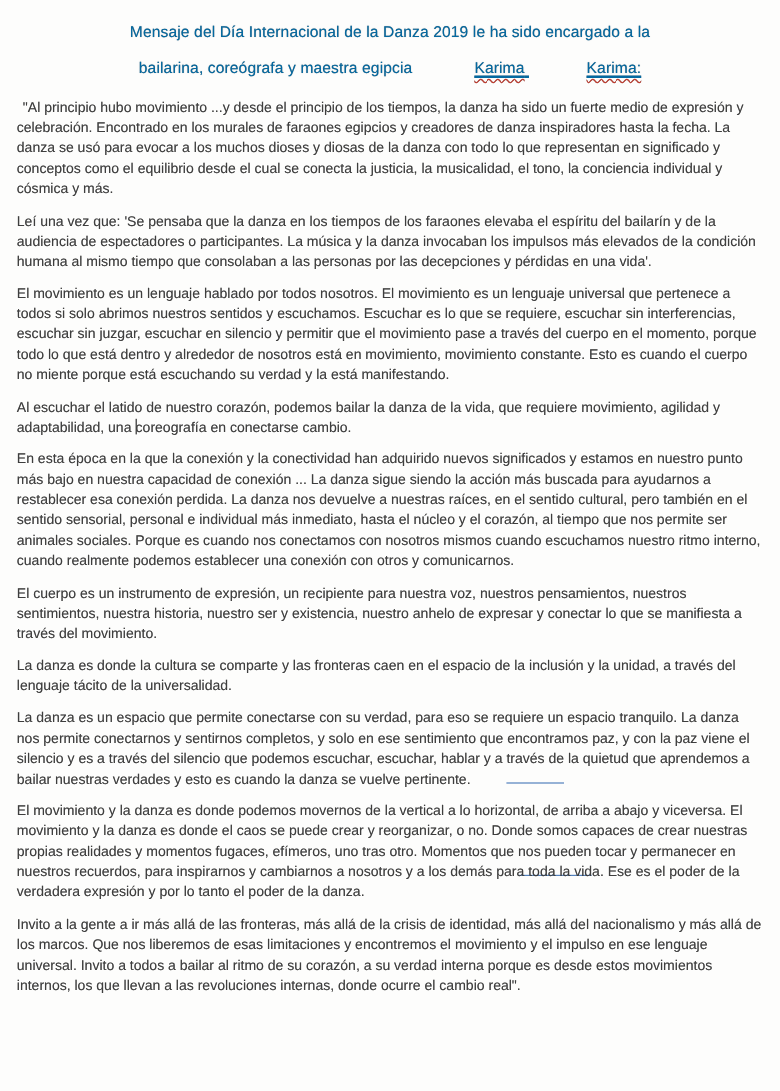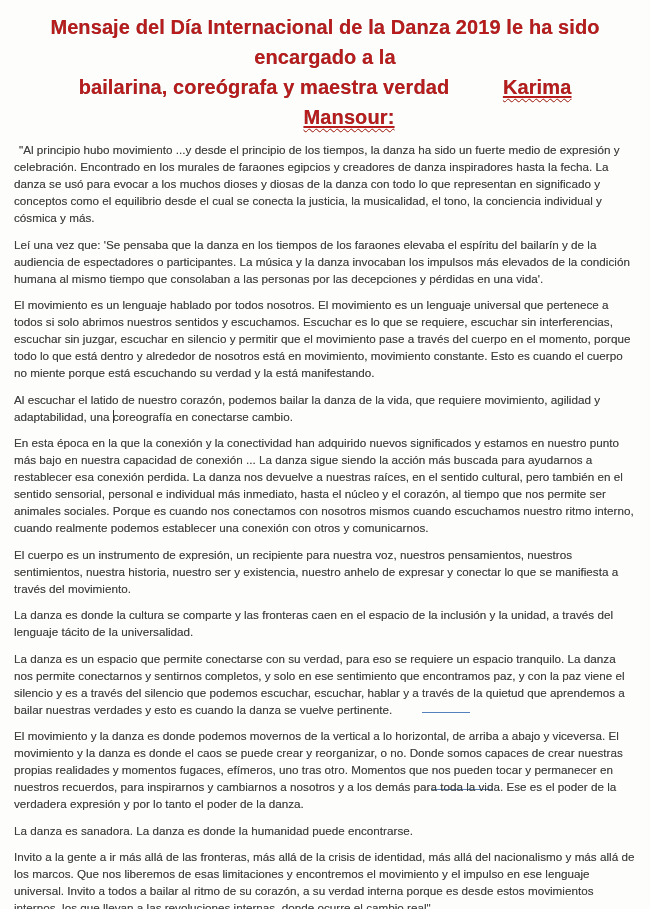--- a/index.html
+++ b/index.html
@@ -12,25 +12,25 @@
   }
   .page {
     box-sizing: border-box;
     width: 650px;
     height: 909px;
     padding: 12px 14px 0 14px;
   }
   h1.doc-title {
     margin: 0 0 9px 0;
     padding: 0 4px;
-    font-size: 20px;
-    font-weight: 700;
+    font-size: 13px;
+    font-weight: 400;
     line-height: 30px;
     text-align: center;
-    color: #b91c1c;
+    color: #0369a1;
     letter-spacing: 0.1px;
     text-shadow: 0 0 0.6px rgba(30,30,30,0.55);
   }
   .title-line { display: block; }
   .name-underline {
     text-decoration: underline;
     text-decoration-thickness: 1.5px;
     text-underline-offset: 2px;
   }
   .squiggly {
@@ -60,28 +60,27 @@
     vertical-align: -2px;
     margin-right: -1px;
   }
 </style>
 </head>
 <body>
 
 <div class="page">
   <h1 class="doc-title">
     <span class="title-line">Mensaje del Día Internacional de la Danza 2019 le ha sido encargado a la</span>
-    <span class="title-line"><span>bailarina, coreógrafa y maestra verdad </span><span class="name-underline"><span class="squiggly">Karima</span> <span class="squiggly">Mansour:</span></span></span>
+    <span class="title-line"><span>bailarina, coreógrafa y maestra egipcia </span><span class="name-underline"><span class="squiggly">Karima</span> <span class="squiggly">Karima:</span></span></span>
   </h1>
   <div id="doc-body">
       <p class="para indent"><span>"Al principio hubo movimiento ...y desde el principio de los tiempos, la danza ha sido un fuerte medio de expresión y celebración. Encontrado en los murales de faraones egipcios y creadores de danza inspiradores hasta la fecha. La danza se usó para evocar a los muchos dioses y diosas de la danza con todo lo que representan en significado y conceptos como el equilibrio desde el cual se conecta la justicia, la musicalidad, el tono, la conciencia individual y cósmica y más.</span></p>
       <p class="para"><span>Leí una vez que: 'Se pensaba que la danza en los tiempos de los faraones elevaba el espíritu del bailarín y de la audiencia de espectadores o participantes. La música y la danza invocaban los impulsos más elevados de la condición humana al mismo tiempo que consolaban a las personas por las decepciones y pérdidas en una vida'.</span></p>
       <p class="para"><span>El movimiento es un lenguaje hablado por todos nosotros. El movimiento es un lenguaje universal que pertenece a todos si solo abrimos nuestros sentidos y escuchamos. Escuchar es lo que se requiere, escuchar sin interferencias, escuchar sin juzgar, escuchar en silencio y permitir que el movimiento pase a través del cuerpo en el momento, porque todo lo que está dentro y alrededor de nosotros está en movimiento, movimiento constante. Esto es cuando el cuerpo no miente porque está escuchando su verdad y la está manifestando.</span></p>
       <p class="para"><span>Al escuchar el latido de nuestro corazón, podemos bailar la danza de la vida, que requiere movimiento, agilidad y adaptabilidad, una </span><span class="cursor"></span><span>coreografía en conectarse cambio.</span></p>
       <p class="para"><span>En esta época en la que la conexión y la conectividad han adquirido nuevos significados y estamos en nuestro punto más bajo en nuestra capacidad de conexión ... La danza sigue siendo la acción más buscada para ayudarnos a restablecer esa conexión perdida. La danza nos devuelve a nuestras raíces, en el sentido cultural, pero también en el sentido sensorial, personal e individual más inmediato, hasta el núcleo y el corazón, al tiempo que nos permite ser animales sociales. Porque es cuando nos conectamos con nosotros mismos cuando escuchamos nuestro ritmo interno, cuando realmente podemos establecer una conexión con otros y comunicarnos.</span></p>
       <p class="para"><span>El cuerpo es un instrumento de expresión, un recipiente para nuestra voz, nuestros pensamientos, nuestros sentimientos, nuestra historia, nuestro ser y existencia, nuestro anhelo de expresar y conectar lo que se manifiesta a través del movimiento.</span></p>
       <p class="para"><span>La danza es donde la cultura se comparte y las fronteras caen en el espacio de la inclusión y la unidad, a través del lenguaje tácito de la universalidad.</span></p>
       <p class="para"><span>La danza es un espacio que permite conectarse con su verdad, para eso se requiere un espacio tranquilo. La danza nos permite conectarnos y sentirnos completos, y solo en ese sentimiento que encontramos paz, y con la paz viene el silencio y es a través del silencio que podemos escuchar, escuchar, hablar y a </span><span class="grammar">través de</span><span> la quietud que aprendemos a bailar nuestras verdades y esto es cuando la danza se vuelve pertinente.</span></p>
       <p class="para"><span>El movimiento y la danza es donde podemos movernos de la vertical a lo horizontal, de arriba a abajo y viceversa. El movimiento y la danza es donde el caos se puede crear y reorganizar, o no. Donde somos capaces de crear nuestras propias realidades y momentos fugaces, efímeros, uno tras otro. Momentos que </span><span class="grammar">nos pueden</span><span> tocar y permanecer en nuestros recuerdos, para inspirarnos y cambiarnos a nosotros y a los demás para toda la vida. Ese es el poder de la verdadera expresión y por lo tanto el poder de la danza.</span></p>
-      <p class="para"><span>La danza es sanadora. La danza es donde la humanidad puede encontrarse.</span></p>
       <p class="para"><span>Invito a la gente a ir más allá de las fronteras, más allá de la crisis de identidad, más allá del nacionalismo y más allá de los marcos. Que nos liberemos de esas limitaciones y encontremos el movimiento y el impulso en ese lenguaje universal. Invito a todos a bailar al ritmo de su corazón, a su verdad interna porque es desde estos movimientos internos, los que llevan a las revoluciones internas, donde ocurre el cambio real".</span></p>
     </div>
 </div>
 
 </body></html>

